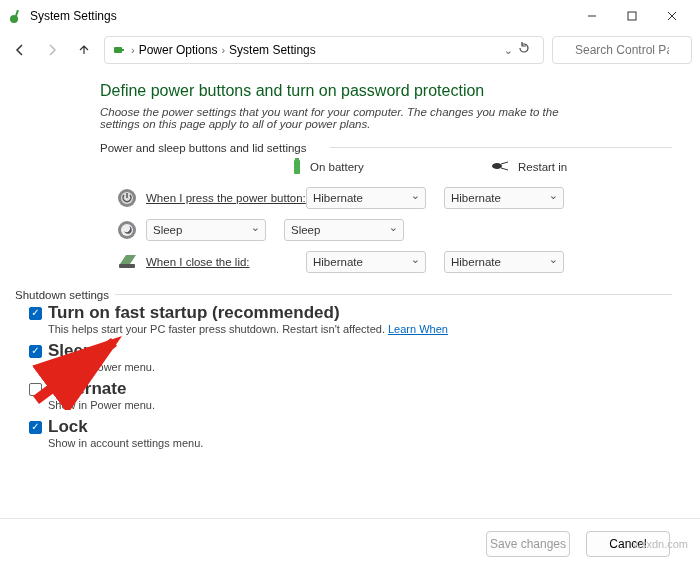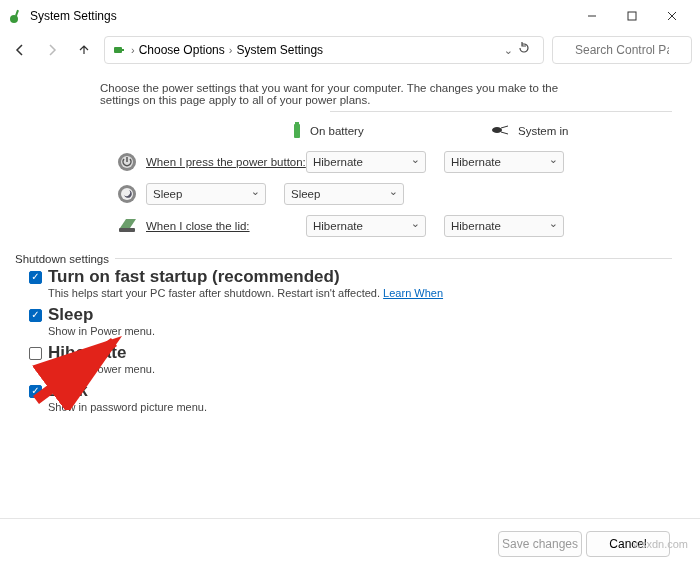--- a/index.html
+++ b/index.html
@@ -15,42 +15,42 @@
 .nav-btn.disabled { color: #bbb; }
 .addr-container { flex: 1; display: flex; align-items: center; border: 1px solid #ddd; border-radius: 4px; height: 28px; padding: 0 6px; gap: 4px; }
 .addr-icon { width: 16px; height: 16px; }
 .breadcrumb { font-size: 12px; color: #000; display: flex; gap: 4px; align-items: center; flex: 1; }
 .bc-sep { color: #666; font-size: 11px; }
 .bc-chevron { color: #666; font-size: 11px; margin-left:auto; }
 .refresh { width: 20px; }
 .search { width: 140px; border: 1px solid #ddd; border-radius: 4px; height: 28px; font-size: 12px; padding: 0 22px; color: #777; }
 .content { flex: 1; padding: 14px 28px 0 100px; overflow: hidden; font-size: 12px; color: #333; }
 .heading { color: #0b5e1e; font-size: 16px; margin-bottom: 6px; }
-.sub { font-size: 11.5px; color: #444; margin-bottom: 12px; max-width: 500px; }
+.sub { font-size: 11.5px; color: #444; margin-bottom: 12px; max-width: 500px; font-style: italic; }
 fieldset { border: none; position: relative; }
 fieldset > legend { font-size: 11.5px; color: #333; padding-right: 6px; }
 .hr-line { border-top: 1px solid #ddd; height:0; margin-top:-7px; margin-left:160px; margin-bottom:8px;}
 .col-headers { display: flex; align-items: center; margin-left: 190px; gap: 80px; margin-bottom: 9px; margin-top:4px;}
 .col-head { display: flex; align-items: center; gap: 6px; font-size: 11.5px; width: 120px;}
 .row { display: flex; align-items: center; margin-bottom: 10px; margin-left: 16px;}
 .row-icon { width: 22px; height: 22px; margin-right: 8px; display:flex; align-items:center; justify-content:center; }
 .row-label { width: 160px; font-size: 11.5px; text-decoration: underline; }
 .dd { width: 120px; height: 22px; border: 1px solid #ccc; border-radius: 3px; font-size: 11.5px; padding: 0 18px 0 6px; background: #fafafa; display:flex; align-items:center; position:relative; margin-right: 18px;}
 .dd::after { content:"⌄"; position:absolute; right:5px; color:#555; font-size:11px; top:1px;}
 .shutdown { margin-top: 6px; }
 .shutdown .hr-line { margin-left: 100px; }
 .check-row { margin-left: 14px; margin-bottom: 2px; display:flex; flex-direction:column; }
 .check-line { display:flex; align-items:center; gap:6px; }
 .chk { width: 13px; height: 13px; border: 1px solid #666; border-radius:2px; display:flex; align-items:center; justify-content:center; font-size:10px; line-height:1; }
 .chk.on { background:#0067c0; border-color:#0067c0; color:#fff; }
 .chk-label { font-size: 17px; }
 .chk-label.bold { font-weight:600; }
 .chk-desc { font-size: 11px; color:#444; margin-left: 19px; margin-bottom:4px; }
 a.ln { color:#0067c0; text-decoration: underline; }
-.footer { height: 50px; border-top: 1px solid #e5e5e5; display:flex; align-items:center; justify-content:flex-end; padding-right: 30px; gap:4px; }
+.footer { height: 50px; border-top: 1px solid #e5e5e5; display:flex; align-items:center; justify-content:flex-end; padding-right: 30px; gap:16px; }
 .btn { min-width: 84px; height: 26px; border:1px solid #ccc; border-radius:4px; font-size:12px; background:#fdfdfd; display:flex; align-items:center; justify-content:center; }
 .btn.disabled { color:#999; }
 .watermark { position:absolute; bottom: 18px; right: 12px; font-size: 11px; color:#bbb; }
 .arrow { position:absolute; left: 26px; top: 290px; pointer-events:none; }
 </style>
 </head>
 <body>
 
 <div class="window">
   <div class="titlebar">
@@ -97,51 +97,53 @@
           <path d="M7 11 L7 3 M3 7 L7 3 L11 7" fill="none" stroke="#333" stroke-width="1.2"></path>
         </svg>
       </div>
     <div class="addr-container">
       <span class="addr-icon"><svg viewBox="0 0 16 16">
             <rect x="3" y="5" width="8" height="6" fill="#3a9a3a" rx="1"></rect>
             <rect x="11" y="7" width="2" height="2" fill="#3a9a3a"></rect>
           </svg></span>
       <span class="bc-sep">›</span>
       <div class="breadcrumb">
-        <span>Choose Options</span>
+        <span>Power Options</span>
         <span class="bc-sep">›</span>
         <span>System Settings</span>
         <span class="bc-chevron">⌄</span>
       </div>
       <div class="refresh"><svg width="14" height="14">
             <path d="M11 7 A4 4 0 1 1 7 3 L9 3 M9 1 L9 5 L5 5" fill="none" stroke="#444" stroke-width="1.2" transform="scale(-1,1) translate(-14,0)"></path>
           </svg></div>
     </div>
     <input class="search" placeholder="Search Control Pa..." style="">
   </div>
 
   <div class="content">
+    <div class="heading">Define power buttons and turn on password protection</div>
     <div class="sub">Choose the power settings that you want for your computer. The changes you make to the settings on this page apply to all of your power plans.</div>
 
     <fieldset>
+      <legend>Power and sleep buttons and lid settings</legend>
       <div class="hr-line" style="margin-left:230px;"></div>
       <div class="col-headers">
         <div class="col-head">
           <span><svg width="14" height="20">
                 <rect x="4" y="4" width="6" height="14" rx="1" fill="#4caf50"></rect>
                 <rect x="5" y="2" width="4" height="2" fill="#4caf50"></rect>
               </svg></span>
           <span>On battery</span>
         </div>
         <div class="col-head">
           <span><svg width="22" height="14">
                 <ellipse cx="7" cy="7" rx="5" ry="3" fill="#333"></ellipse>
                 <path d="M11 5 L18 3 M11 9 L18 11" stroke="#333" stroke-width="1"></path>
               </svg></span>
-          <span>System in</span>
+          <span>Restart in</span>
         </div>
       </div>
 
       <div class="row">
         <span class="row-icon">
             <svg width="22" height="22">
               <circle cx="11" cy="11" r="9" fill="#888"></circle>
               <circle cx="11" cy="11" r="6" fill="#ddd"></circle>
               <path d="M11 6 L11 11" stroke="#555" stroke-width="1.5"></path>
               <path d="M8 8 A4 4 0 1 0 14 8" fill="none" stroke="#555" stroke-width="1.5"></path>
@@ -189,42 +191,42 @@
 
     <fieldset class="shutdown" style="margin-left:-85px;">
       <legend>Shutdown settings</legend>
       <div class="hr-line"></div>
 
       <div class="check-row">
         <div class="check-line">
           <span class="chk on">✓</span>
           <span class="chk-label bold">Turn on fast startup (recommended)</span>
         </div>
-        <div class="chk-desc"><span>This helps start your PC faster after shutdown. Restart isn't affected. </span><a class="ln">Learn When</a></div>
+        <div class="chk-desc"><span>This helps start your PC faster press shutdown. Restart isn't affected. </span><a class="ln">Learn When</a></div>
       </div>
       <div class="check-row">
         <div class="check-line">
           <span class="chk on">✓</span>
           <span class="chk-label bold">Sleep</span>
         </div>
         <div class="chk-desc">Show in Power menu.</div>
       </div>
       <div class="check-row">
         <div class="check-line">
           <span class="chk"></span>
           <span class="chk-label bold">Hibernate</span>
         </div>
         <div class="chk-desc">Show in Power menu.</div>
       </div>
       <div class="check-row">
         <div class="check-line">
           <span class="chk on">✓</span>
           <span class="chk-label bold">Lock</span>
         </div>
-        <div class="chk-desc">Show in password picture menu.</div>
+        <div class="chk-desc">Show in account settings menu.</div>
       </div>
     </fieldset>
   </div>
 
   <div class="footer">
     <div class="btn disabled">Save changes</div>
     <div class="btn">Cancel</div>
   </div>
 </div>
 

